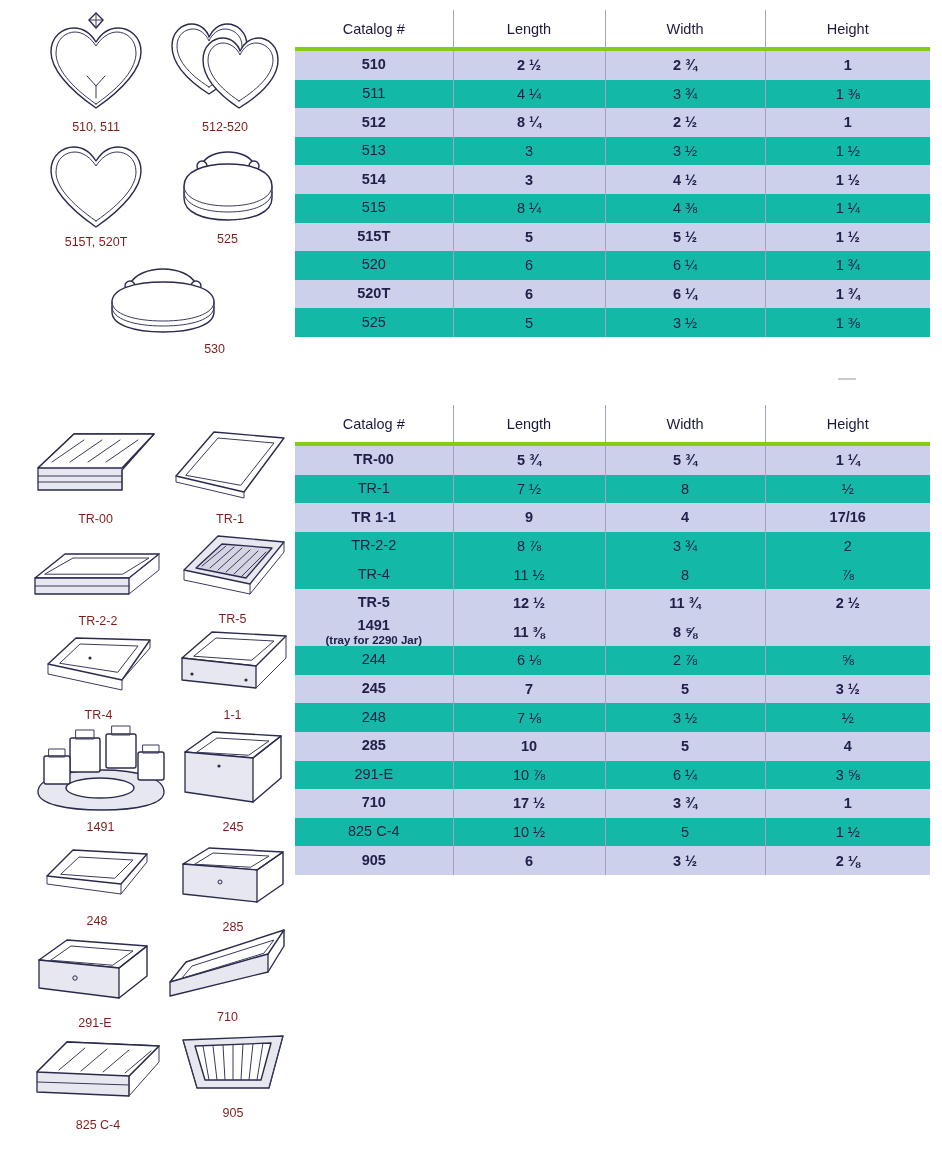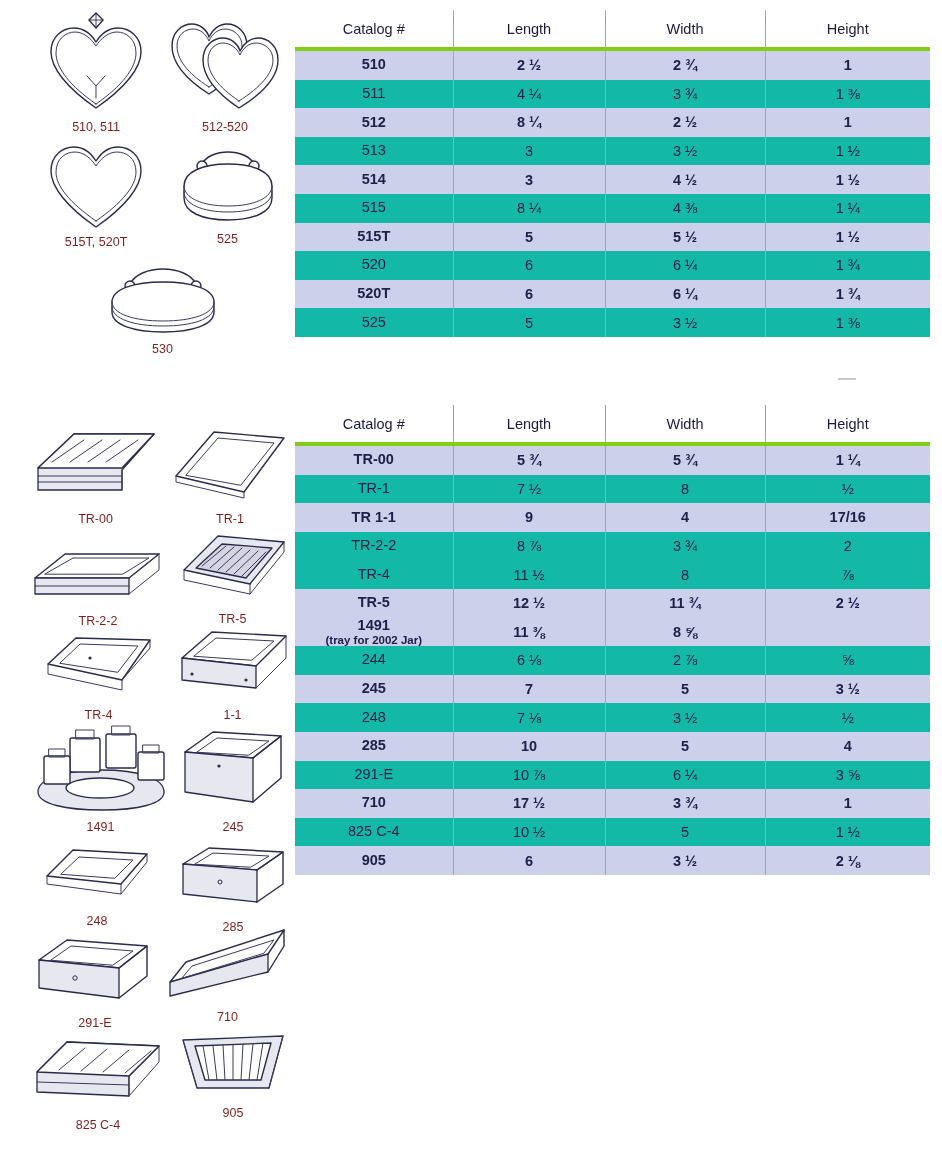--- a/index.html
+++ b/index.html
@@ -171,21 +171,21 @@
       <path class="stroke" d="M30 24 C38 8 74 8 82 24"></path>
       <circle class="fillpale" cx="30" cy="26" r="5"></circle>
       <circle class="fillpale" cx="82" cy="26" r="5"></circle>
       <path class="fillpale" d="M12 46 C12 32 30 24 56 24 C82 24 100 32 100 46 L100 58 C100 72 82 80 56 80 C30 80 12 72 12 58 Z"></path>
       <path class="stroke-thin" d="M12 46 C12 58 30 66 56 66 C82 66 100 58 100 46"></path>
       <path class="stroke-thin" d="M12 52 C12 64 30 72 56 72 C82 72 100 64 100 52"></path>
     </svg>
     <div class="cap">525</div>
   </div>
 
-  <div class="fig" id="fig-530" style="left:100px; top:258px; width:125px;">
+  <div class="fig" id="fig-530" style="left:100px; top:258px; width:125px;text-align:right;">
     <svg width="122" height="82" viewBox="0 0 122 82">
       <path class="stroke" d="M28 26 C38 6 84 6 94 26"></path>
       <circle class="fillpale" cx="28" cy="28" r="5"></circle>
       <circle class="fillpale" cx="94" cy="28" r="5"></circle>
       <path class="fillpale" d="M10 44 C10 31 32 24 61 24 C90 24 112 31 112 44 L112 54 C112 67 90 74 61 74 C32 74 10 67 10 54 Z"></path>
       <path class="stroke-thin" d="M10 44 C10 56 32 63 61 63 C90 63 112 56 112 44"></path>
       <path class="stroke-thin" d="M10 49 C10 61 32 68 61 68 C90 68 112 61 112 49"></path>
     </svg>
     <div class="cap">530</div>
   </div>
@@ -503,21 +503,21 @@
           <td>
             <span class="cell-main">TR-5</span>
           </td>
           <td class="col-sep">12 ½</td>
           <td class="col-sep">11 ¾</td>
           <td class="col-sep">2 ½</td>
         </tr>
         <tr class="row alt">
           <td>
             <span class="cell-main">1491</span>
-            <span class="cell-sub">(tray for 2002 Jar)</span>
+            <span class="cell-sub">(tray for 2290 Jar)</span>
           </td>
           <td class="col-sep">11 ⅜</td>
           <td class="col-sep">8 ⅝</td>
           <td class="col-sep"></td>
         </tr>
         <tr class="row plain">
           <td>
             <span class="cell-main">244</span>
           </td>
           <td class="col-sep">6 ⅛</td>

